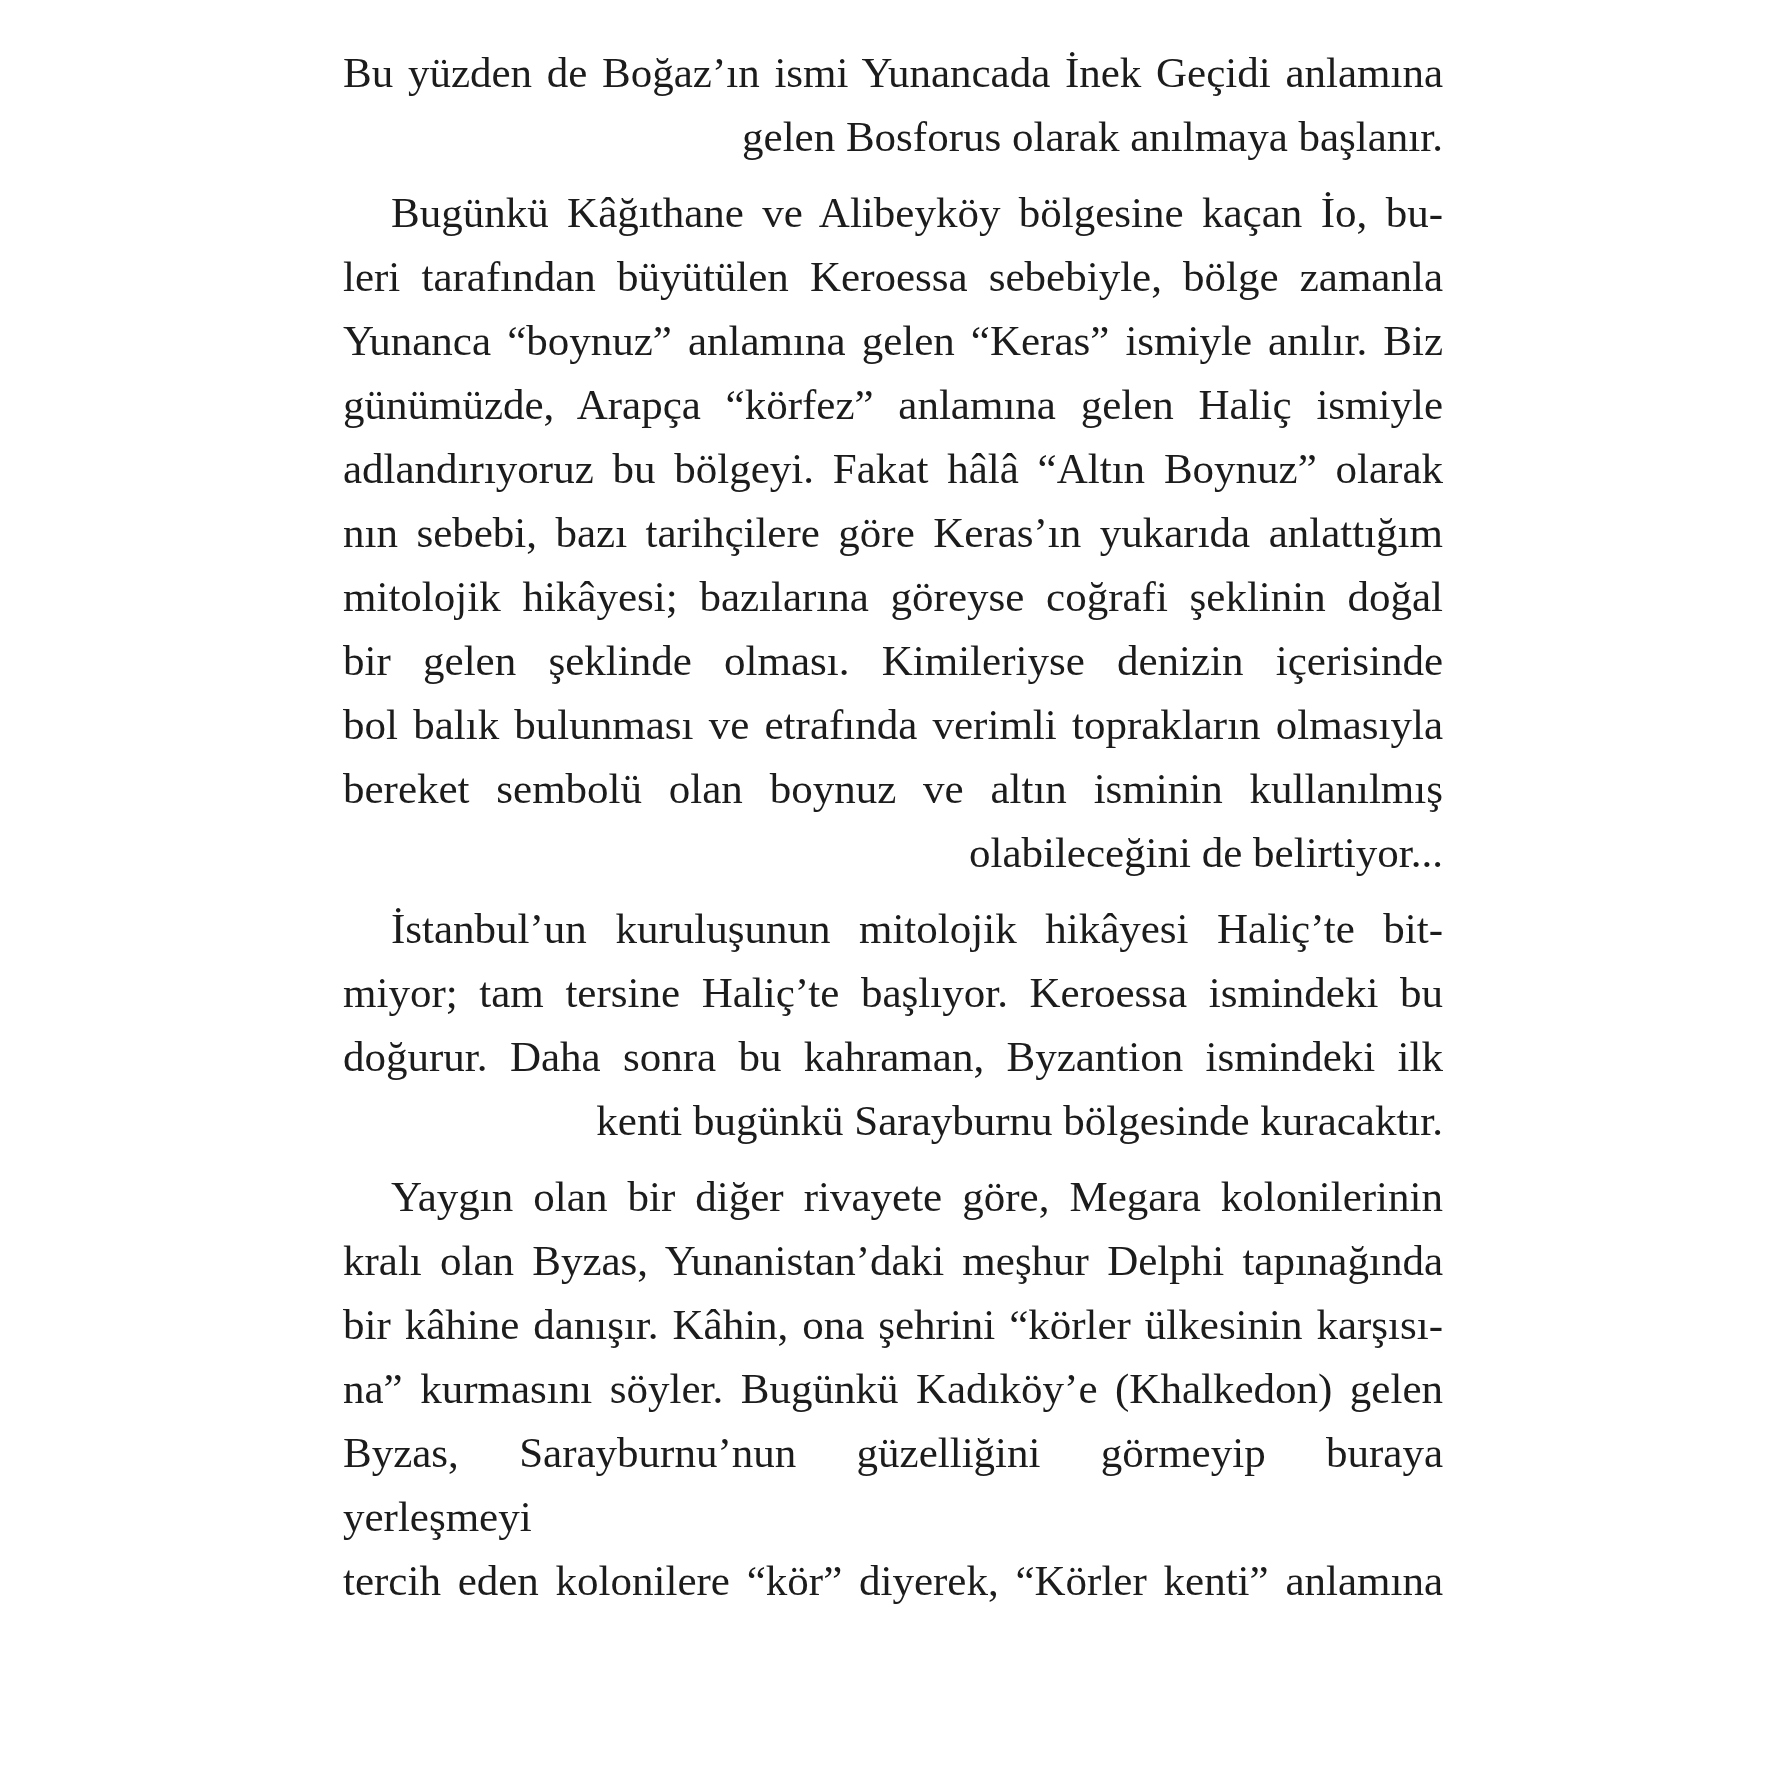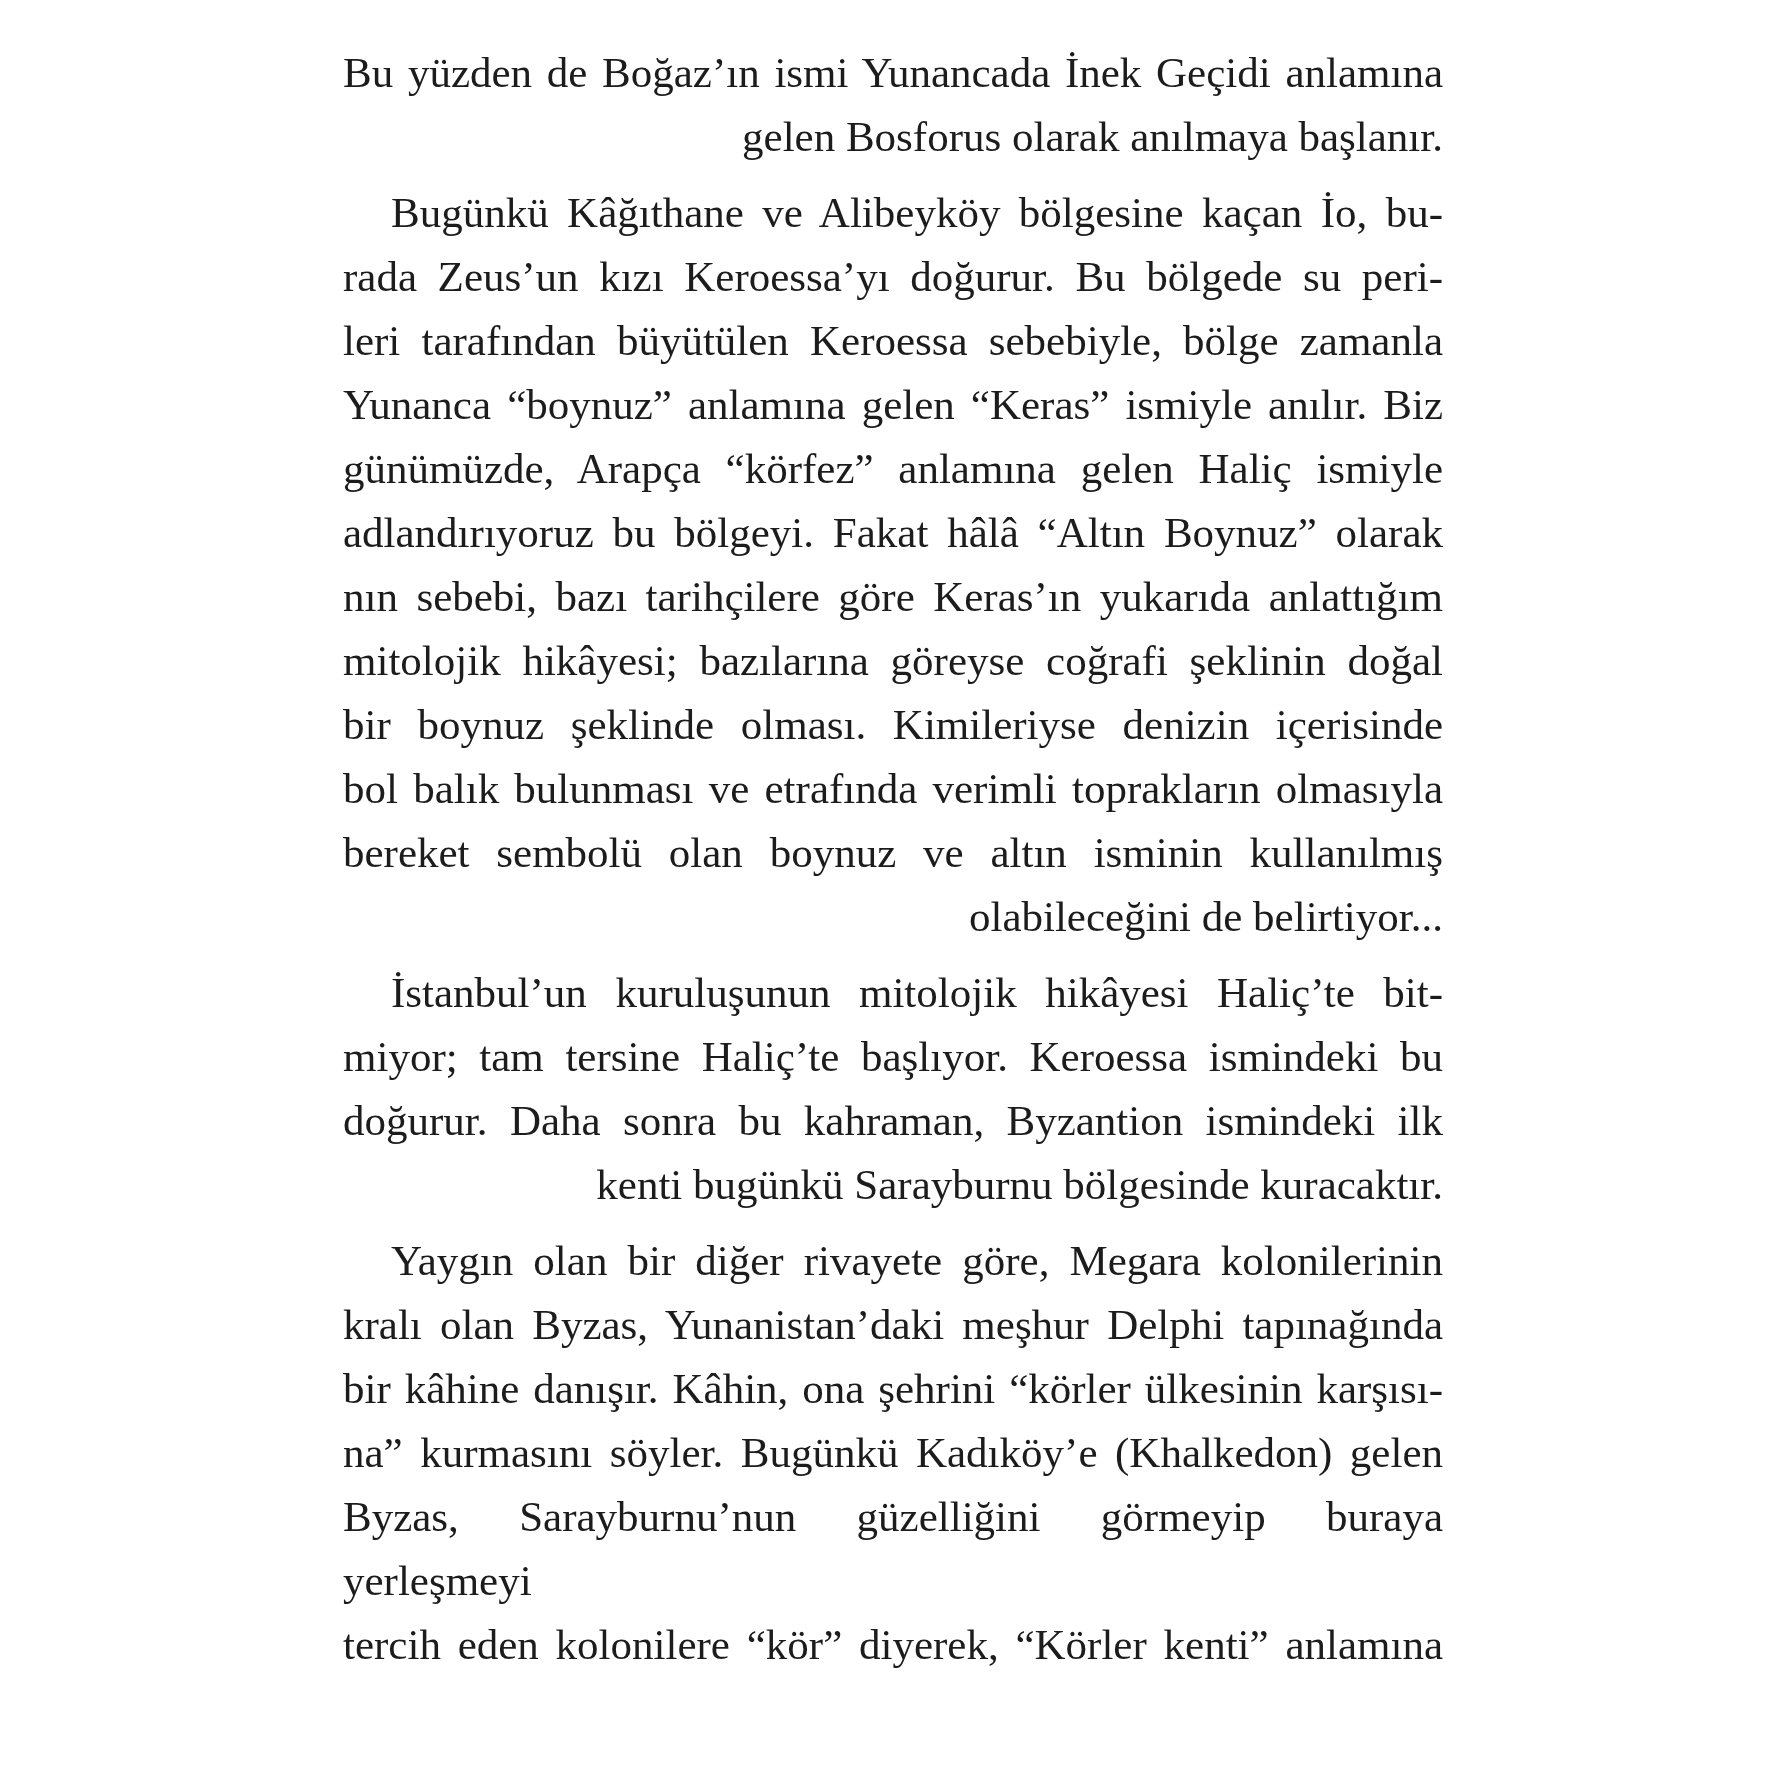--- a/index.html
+++ b/index.html
@@ -45,28 +45,27 @@
 <body style="background: rgb(255, 255, 255);">
 
 <div class="page">
   <div class="text-block" style="color: rgb(28, 28, 28);">
       <div class="paragraph">
         <div class="line justify">Bu yüzden de Boğaz’ın ismi Yunancada İnek Geçidi anlamına</div>
         <div class="line">gelen Bosforus olarak anılmaya başlanır.</div>
       </div>
       <div class="paragraph">
         <div class="line justify indent">Bugünkü Kâğıthane ve Alibeyköy bölgesine kaçan İo, bu-</div>
-        <div class="line justify">rada Zeus’un kızı Keroessa’yı doğurur. Bu bölgede su peri-</div>
         <div class="line justify">leri tarafından büyütülen Keroessa sebebiyle, bölge zamanla</div>
         <div class="line justify">Yunanca “boynuz” anlamına gelen “Keras” ismiyle anılır. Biz</div>
         <div class="line justify">günümüzde, Arapça “körfez” anlamına gelen Haliç ismiyle</div>
         <div class="line justify">adlandırıyoruz bu bölgeyi. Fakat hâlâ “Altın Boynuz” olarak</div>
         <div class="line justify">nın sebebi, bazı tarihçilere göre Keras’ın yukarıda anlattığım</div>
         <div class="line justify">mitolojik hikâyesi; bazılarına göreyse coğrafi şeklinin doğal</div>
-        <div class="line justify">bir boynuz şeklinde olması. Kimileriyse denizin içerisinde</div>
+        <div class="line justify">bir gelen şeklinde olması. Kimileriyse denizin içerisinde</div>
         <div class="line justify">bol balık bulunması ve etrafında verimli toprakların olmasıyla</div>
         <div class="line justify">bereket sembolü olan boynuz ve altın isminin kullanılmış</div>
         <div class="line">olabileceğini de belirtiyor...</div>
       </div>
       <div class="paragraph">
         <div class="line justify indent">İstanbul’un kuruluşunun mitolojik hikâyesi Haliç’te bit-</div>
         <div class="line justify">miyor; tam tersine Haliç’te başlıyor. Keroessa ismindeki bu</div>
         <div class="line justify">doğurur. Daha sonra bu kahraman, Byzantion ismindeki ilk</div>
         <div class="line">kenti bugünkü Sarayburnu bölgesinde kuracaktır.</div>
       </div>

